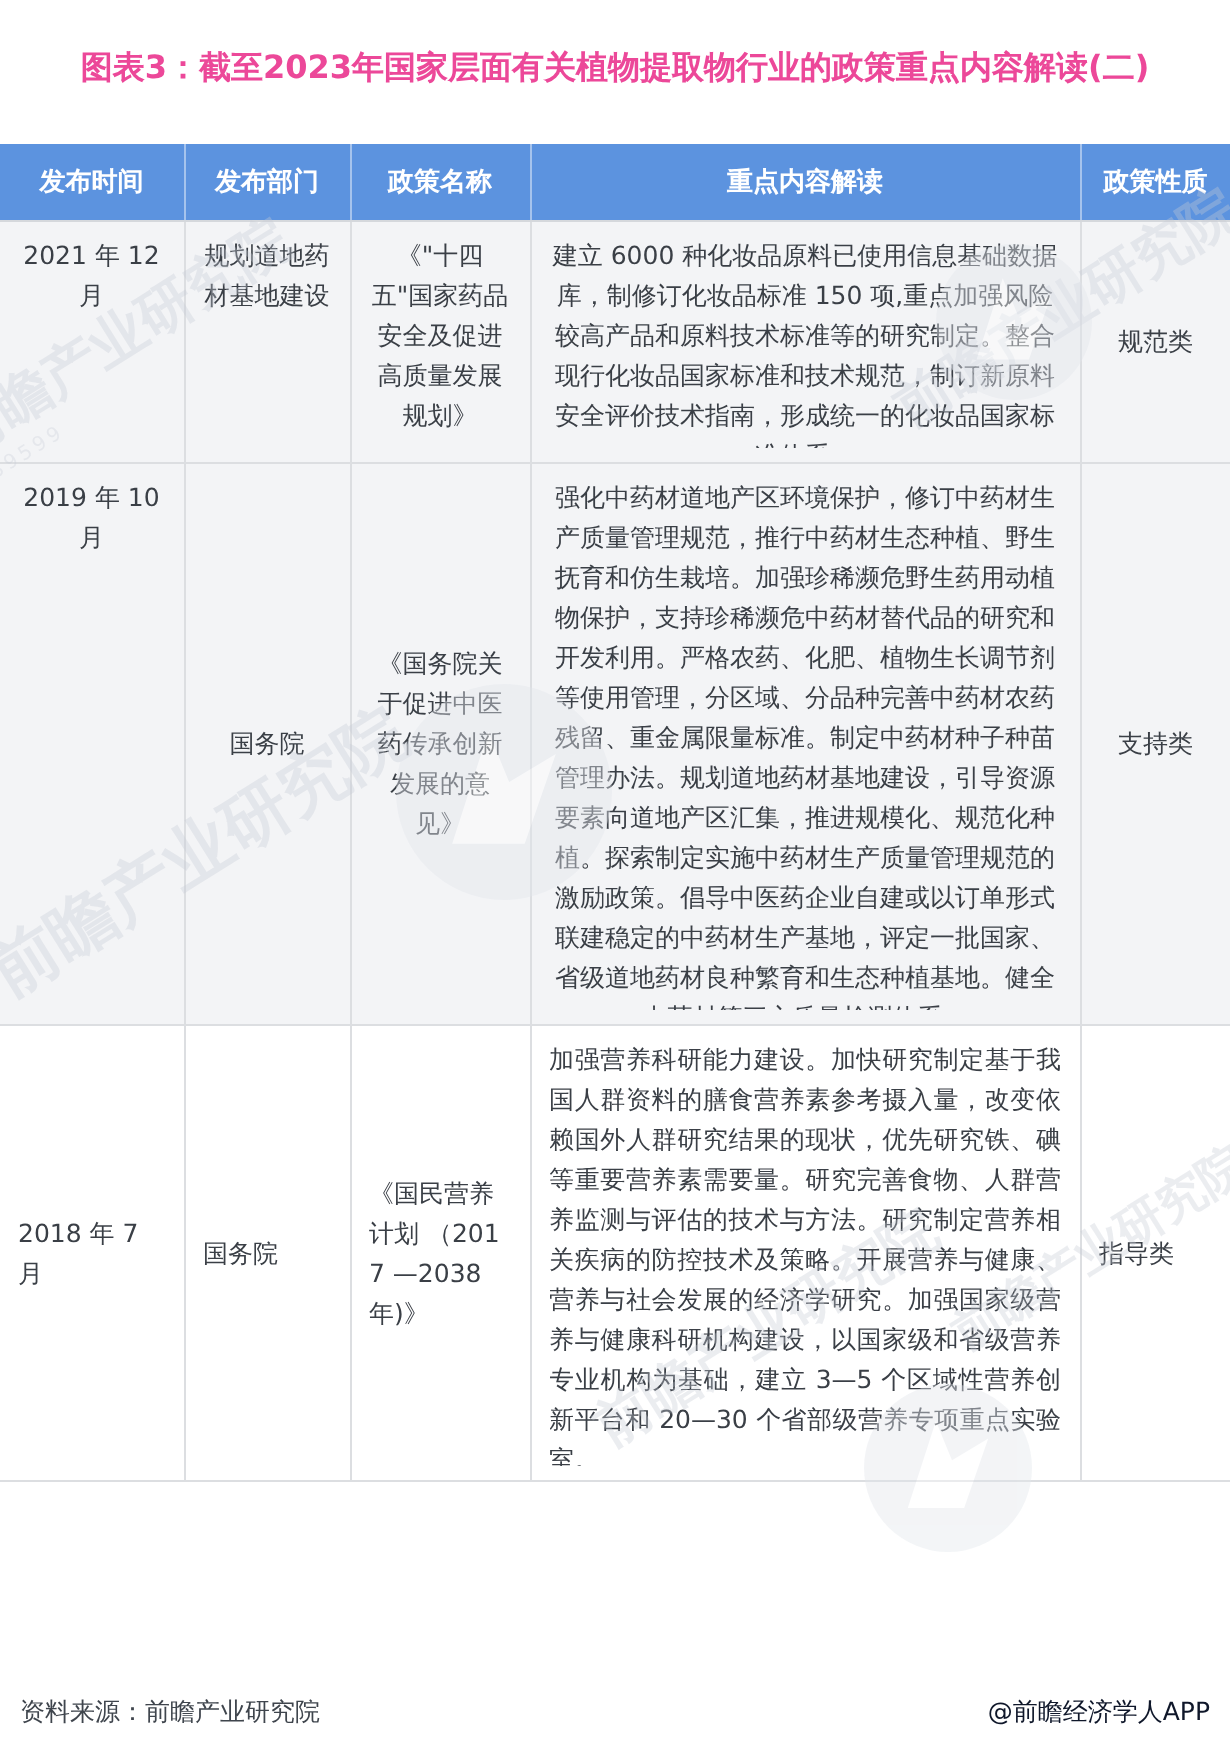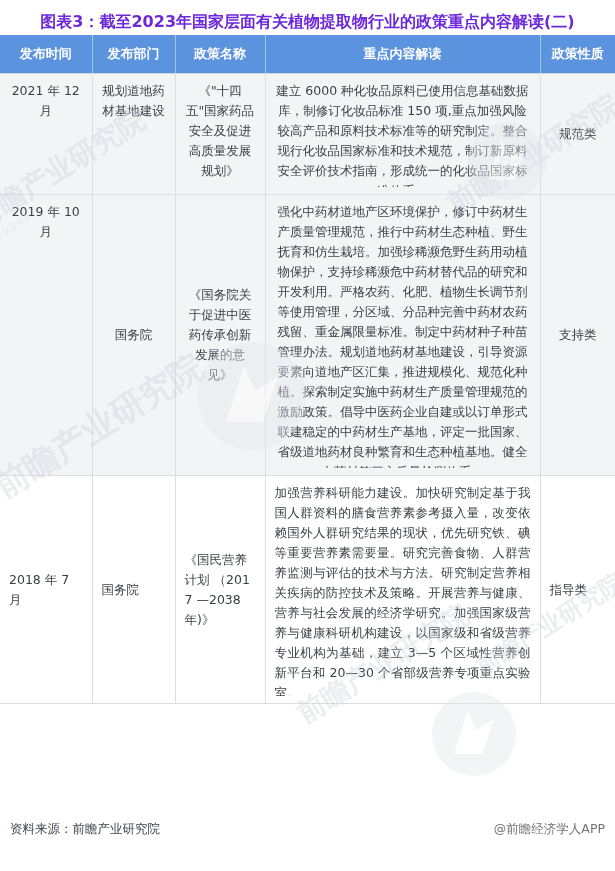--- a/index.html
+++ b/index.html
@@ -2,25 +2,25 @@
 <html><head>
 <meta charset="utf-8">
 <style>
   html,body{margin:0;padding:0;}
   body{
     width:615px;height:871px;position:relative;overflow:hidden;
     background:#ffffff;color:#3a3f46;
     font-family:"DejaVu Sans","Liberation Sans",sans-serif;
   }
   .title{
-    padding-top:11px;text-align:center;
-    font-size:16px;font-weight:bold;color:#6d28d9;line-height:22px;
+    padding-top:23px;text-align:center;
+    font-size:16px;font-weight:bold;color:#ec4899;line-height:22px;
   }
   table.policy{
-    width:615px;margin-top:2px;border-collapse:collapse;table-layout:fixed;
+    width:615px;margin-top:27px;border-collapse:collapse;table-layout:fixed;
   }
   col.c1{width:92px}col.c2{width:83px}col.c3{width:90px}col.c4{width:275px}col.c5{width:75px}
   th{
     background:#5c93df;color:#ffffff;font-size:13px;font-weight:bold;
     height:38px;text-align:center;padding:0 4px;
     border-left:1px solid rgba(255,255,255,.45);
     border-bottom:1px solid #d5d8dc;
   }
   th:first-child{border-left:none;}
   td{
@@ -31,26 +31,26 @@
   td:first-child{border-left:none;}
   td:last-child{border-right:none;}
   tr.alt td{background:#f3f4f6;text-align:center;}
   tr.r1{height:120px}tr.r2{height:117px}tr.r3{height:280px}tr.r4{height:227px}
   .va-top{vertical-align:top;}
   .va-mid{vertical-align:middle;}
   td.content{text-align:justify;}
   .clip{overflow:hidden;}
   .clip.h1{max-height:106px}.clip.h2{max-height:103px}.clip.h3{max-height:266px}.clip.h4{max-height:213px}
   .footer{
-    position:absolute;left:0;top:820px;width:615px;box-sizing:border-box;
+    position:absolute;left:0;top:847px;width:615px;box-sizing:border-box;
     display:flex;justify-content:space-between;padding:0 10px;
     font-size:12.5px;line-height:18px;
   }
   .footer .src{color:#3f454d;}
-  .footer .credit{color:#737373;}
+  .footer .credit{color:#0f172a;}
   
   .wm-layer{position:absolute;left:0;top:0;width:615px;height:871px;pointer-events:none;z-index:6;}
   .wm-text{
     position:absolute;white-space:nowrap;color:#c7ccd6;opacity:.34;
     font-weight:bold;transform:rotate(-32deg);transform-origin:left top;
   }
   .wm-text .tag{display:block;font-size:10px;font-weight:normal;letter-spacing:2px;opacity:.9;}
   .wm-circle{
     position:absolute;border-radius:50%;background:#e3e6ec;opacity:.42;
   }

